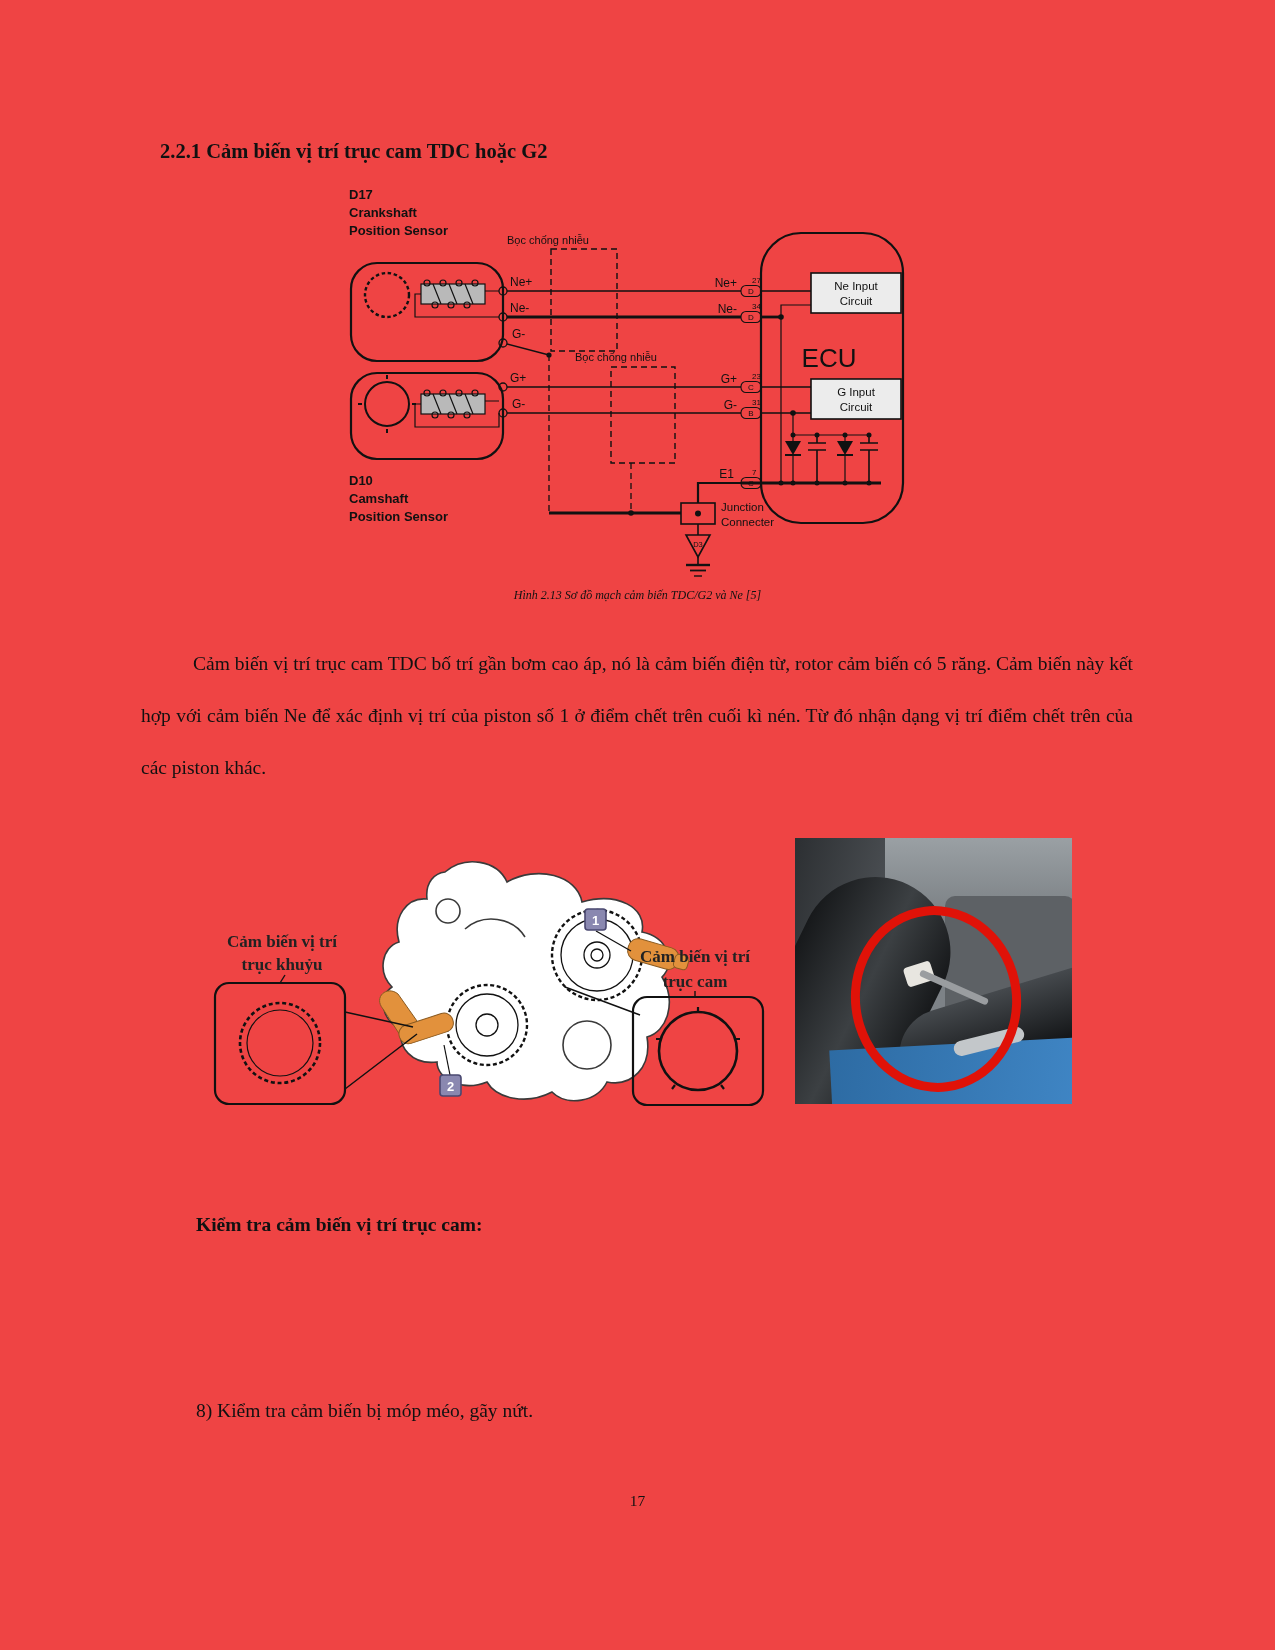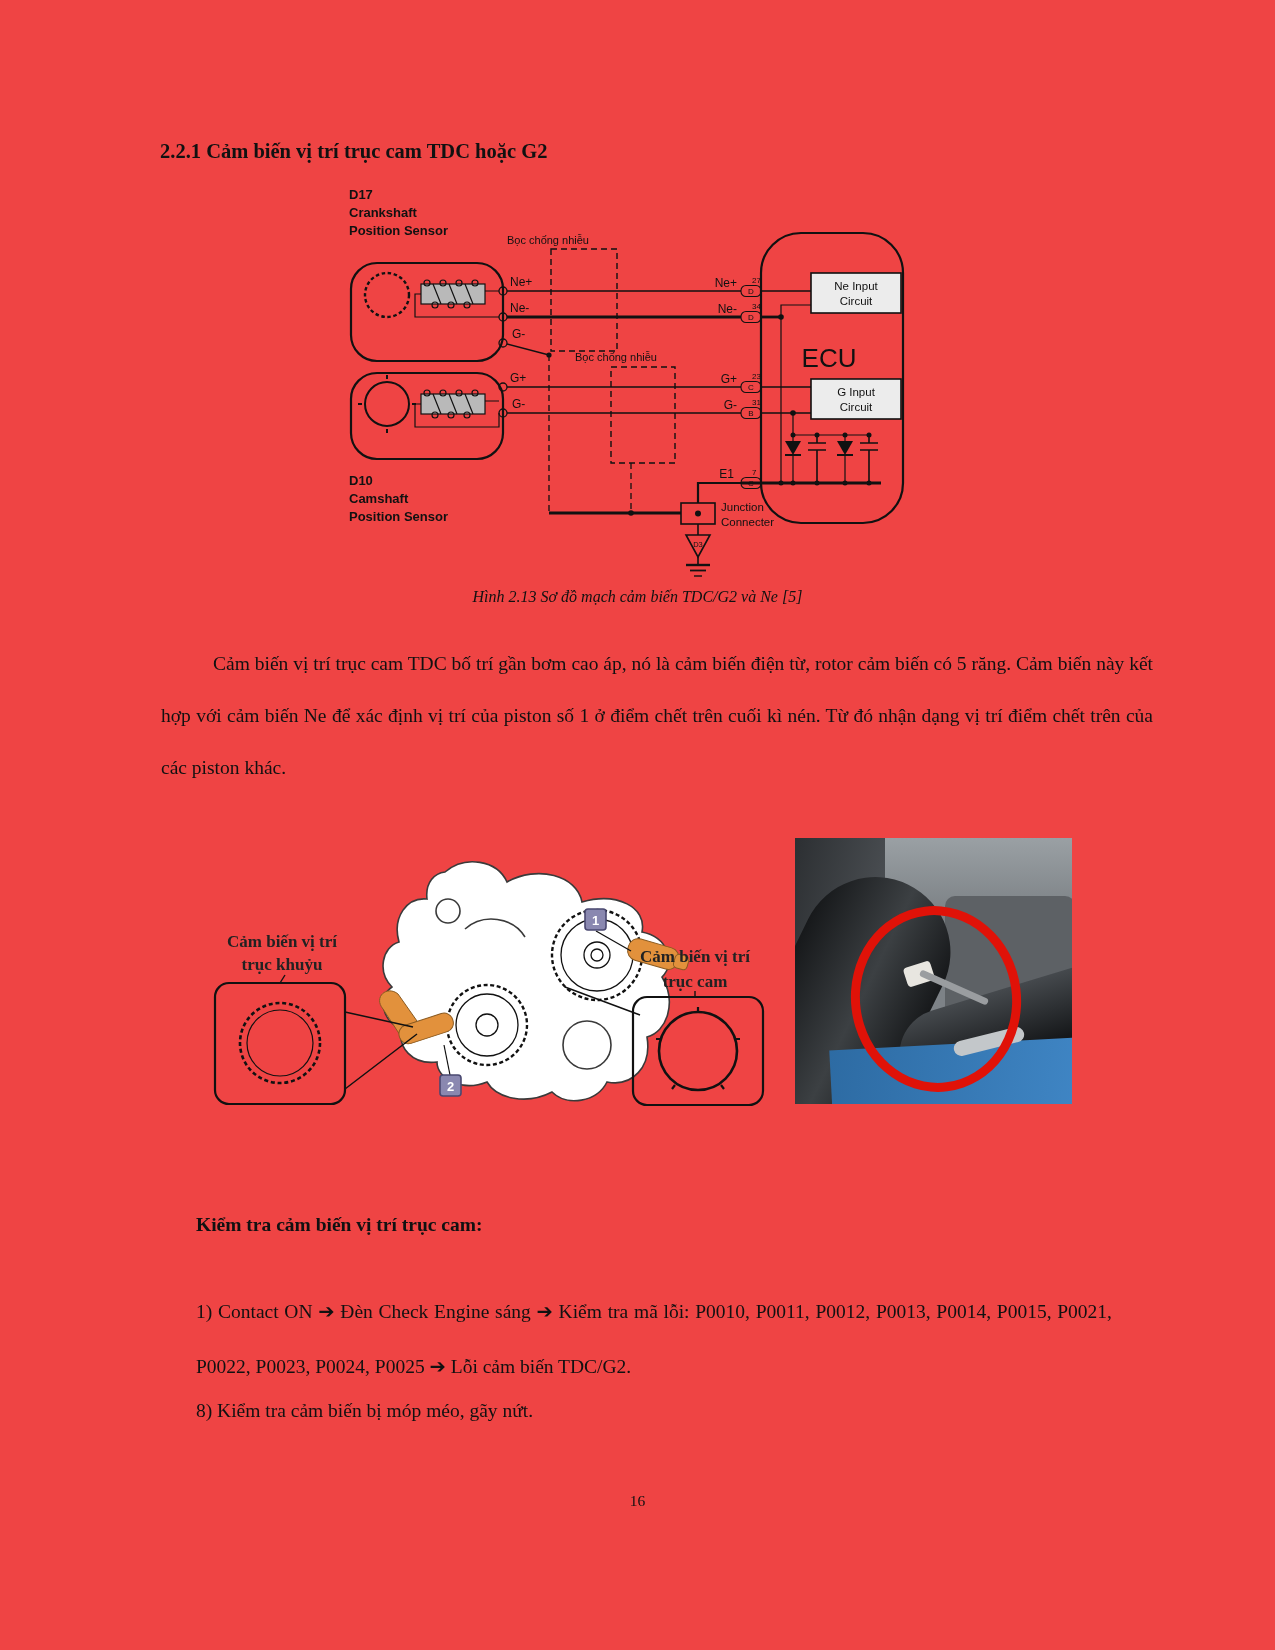--- a/index.html
+++ b/index.html
@@ -1,21 +1,21 @@
 <!DOCTYPE html>
 <html><head>
 <meta charset="utf-8">
 <style>
   html,body{margin:0;padding:0;background:#888;}
   .page{position:relative;width:1275px;height:1650px;background:#ef4444;margin:0 auto;overflow:hidden;
         font-family:"Liberation Serif",serif;color:#111;}
   .abs{position:absolute;}
   .h1{font-weight:bold;font-size:20.5px;}
   .body-par{font-size:19.5px;line-height:52px;text-align:justify;text-indent:52px;}
-  .caption{width:100%;text-align:center;font-style:italic;font-size:16px;}
+  .caption{width:100%;text-align:center;font-style:italic;font-size:12px;}
   .check-h{font-weight:bold;font-size:19.5px;}
   .check-item{font-size:19.5px;line-height:55px;text-align:justify;}
   .check-item2{font-size:19.5px;}
   .pageno{width:100%;text-align:center;font-size:15.5px;}
   
   svg text{fill:#111;}
   .t-lbl{font:bold 13px "Liberation Sans",sans-serif;}
   .t-term{font:12px "Liberation Sans",sans-serif;}
   .t-sm{font:8px "Liberation Sans",sans-serif;}
   .t-box{font:11.5px "Liberation Sans",sans-serif;}
@@ -190,21 +190,21 @@
       <path class="wire" d="M359,393 H367" stroke-width="1.4"></path>
     </g>
 
     <text class="t-lbl" x="14" y="302">D10</text>
     <text class="t-lbl" x="14" y="320">Camshaft</text>
     <text class="t-lbl" x="14" y="338">Position Sensor</text>
   </svg>
 
   <div class="abs caption" style="top:588px;">Hình 2.13 Sơ đồ mạch cảm biến TDC/G2 và Ne [5]</div>
 
-  <div class="abs body-par" style="left:161px;top:638px;width:992px;">Cảm biến vị trí trục cam TDC bố trí gần bơm cao áp, nó là cảm biến điện từ, rotor cảm biến có 5 răng. Cảm biến này kết hợp với cảm biến Ne để xác định vị trí của piston số 1 ở điểm chết trên cuối kì nén. Từ đó nhận dạng vị trí điểm chết trên của các piston khác.</div>
+  <div class="abs body-par" style="left:141px;top:638px;width:992px;">Cảm biến vị trí trục cam TDC bố trí gần bơm cao áp, nó là cảm biến điện từ, rotor cảm biến có 5 răng. Cảm biến này kết hợp với cảm biến Ne để xác định vị trí của piston số 1 ở điểm chết trên cuối kì nén. Từ đó nhận dạng vị trí điểm chết trên của các piston khác.</div>
 
   <svg class="abs" style="left:195px;top:837px;" width="596" height="270" viewBox="0 0 596 270">
 
     <g stroke="#3a3a3a" fill="#ffffff" stroke-width="1.6">
       <path d="M250,35 C270,18 302,23 312,45 C342,28 382,38 387,65 C422,55 452,70 447,95
                C472,100 482,125 467,140 C482,165 472,195 452,200 C457,230 437,250 412,245
                C402,265 372,270 357,255 C332,268 302,262 292,245 C267,255 242,242 242,225
                C217,228 202,210 207,192 C187,185 182,160 197,150 C182,135 187,110 204,105
                C197,80 212,60 232,62 C230,45 240,36 250,35 Z"></path>
       <path d="M270,92 C288,76 318,80 330,100" fill="none"></path>
@@ -265,17 +265,16 @@
     <div class="ph-hose2"></div>
     <div class="ph-blue"></div>
     <div class="ph-clamp"></div>
     <div class="ph-conn"></div>
     <div class="ph-wire"></div>
     <div class="ph-ring"></div>
   </div>
 
 
   <div class="abs check-h" style="left:196px;top:1214px;">Kiểm tra cảm biến vị trí trục cam:</div>
-  <div class="abs check-item" style="left:196px;top:1284px;width:916px;">1) Contact ON ➔ Đèn Check Engine sáng ➔ Kiểm tra mã lỗi: P0010, P0011, P0012, P0013, P0014, P0015, P0021, P0022, P0023, P0024, P0025 ➔ Lỗi cảm biến TDC/G2.</div>
   <div class="abs check-item2" style="left:196px;top:1400px;">8) Kiểm tra cảm biến bị móp méo, gãy nứt.</div>
 
-  <div class="abs pageno" style="top:1492px;">16</div>
+  <div class="abs pageno" style="top:1492px;">17</div>
 </div>
 
 </body></html>

